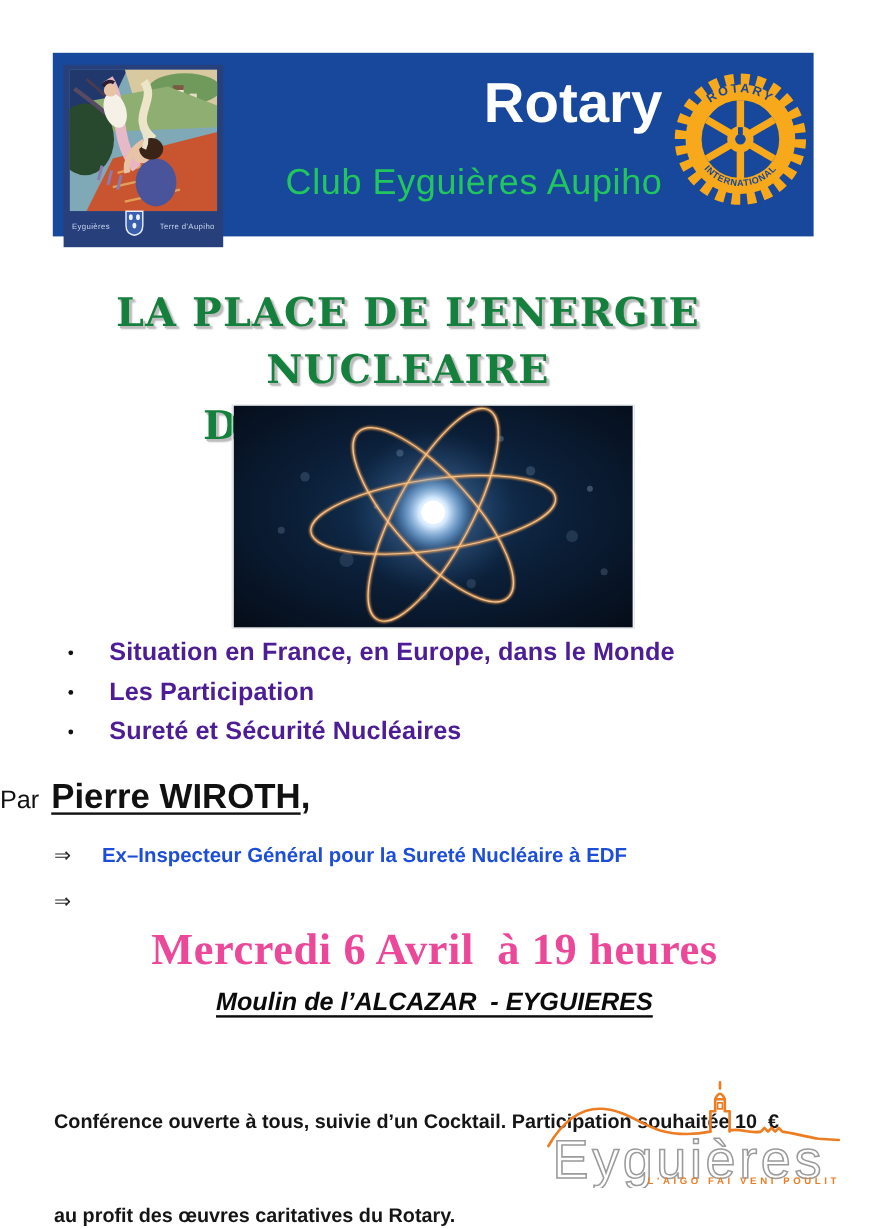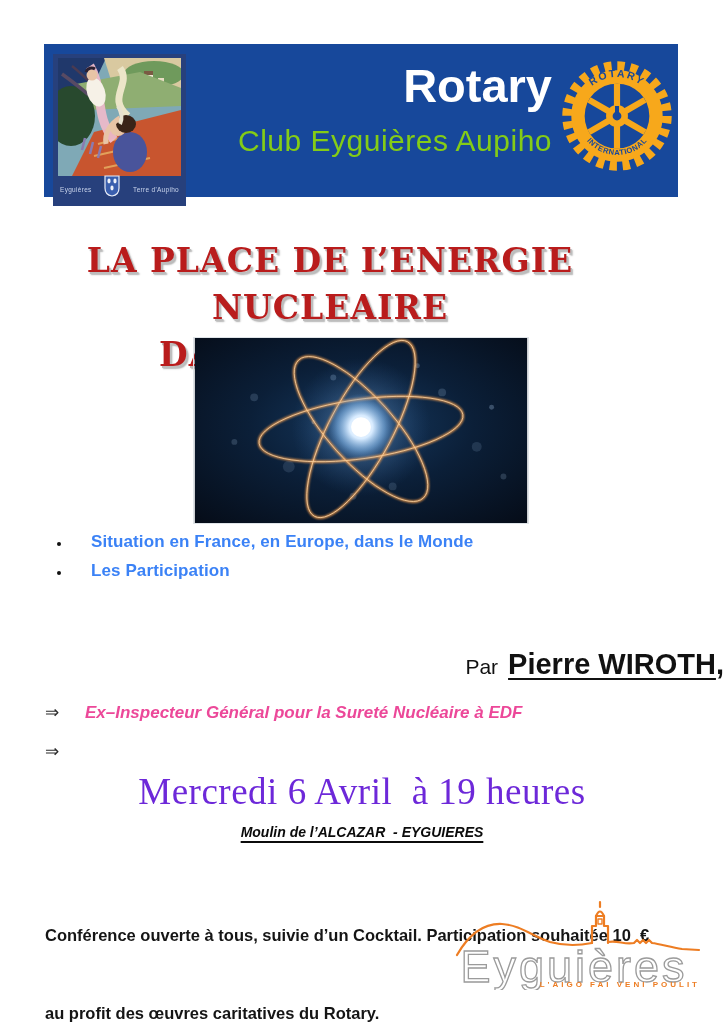--- a/index.html
+++ b/index.html
@@ -4,63 +4,63 @@
 <style>
   * { margin:0; padding:0; box-sizing:border-box; }
   html,body { width:724px; height:1024px; }
   body { font-family:"Liberation Sans", sans-serif; background:#ffffff; }
   .page { position:relative; width:724px; height:1024px; background:#ffffff; overflow:hidden; }
 
   
   .banner { position:absolute; left:44px; top:44px; width:634px; height:153px; background:#17489B;padding-left:48px; }
   .banner-text { position:absolute; right:126px; top:16px; text-align:right; color:#ffffff; }
   .brand { font-size:47px; font-weight:bold; letter-spacing:0px; line-height:1.1; }
-  .club { font-size:30px; font-weight:400; color:#84cc16; margin-top:12px; letter-spacing:0.5px; }
+  .club { font-size:30px; font-weight:400; color:#22c55e; margin-top:24px; letter-spacing:0.5px; }
   .wheel { position:absolute; right:2px; top:13px; width:118px; height:118px; }
 
   
   .artwork { position:absolute; left:9px; top:10px; width:133px; height:152px; background:#27407C; padding:4px 5px 0 5px; }
   .artwork svg.scene { width:123px; height:118px; display:block; }
   .art-caption { display:flex; align-items:center; justify-content:space-between; padding:2px 2px; height:26px; }
   .cap-txt { font-size:6.5px; color:#c9d4ec; letter-spacing:0.3px; }
   .shield { width:16px; height:22px; margin-top:-6px; }
 
   
-  .title { position:absolute; left:6px; top:238px; width:648px; text-align:center;
-           font-family:"DejaVu Serif", serif; font-weight:bold; color:#b91c1c;
+  .title { position:absolute; left:16px; top:238px; width:648px; text-align:center;
+           font-family:"DejaVu Serif", serif; font-weight:bold; color:#15803d;
            font-size:33px; line-height:1.42; letter-spacing:1px;
            text-shadow:1.5px 1.5px 0 #bdbdbd, 2.5px 2.5px 1.5px rgba(90,90,90,.45); }
 
   
   .atom { position:absolute; left:193px; top:337px; width:336px; height:187px; border:1px solid #dfe4e8; }
   .atom svg { width:100%; height:100%; display:block; }
 
   
   .topics { position:absolute; left:55px; top:532px; width:620px; list-style:none; }
-  .topics li { position:relative; padding-left:36px; font-size:17px; font-weight:bold; color:#3b82f6; margin-bottom:9px; letter-spacing:0.1px; }
+  .topics li { position:relative; padding-left:36px; font-size:21px; font-weight:bold; color:#4c1d95; margin-bottom:9px; letter-spacing:0.1px; }
   .topics li .dot { position:absolute; left:2px; top:10px; width:4px; height:4px; border-radius:50%; background:#111; }
 
   
-  .speaker { position:absolute; left:0; top:648px; width:724px; text-align:right; color:#111; }
+  .speaker { position:absolute; left:0; top:648px; width:724px; text-align:left; color:#111; }
   .speaker .pre { font-size:21px; }
   .speaker .name { font-size:29px; font-weight:bold; text-decoration:underline; text-underline-offset:4px; text-decoration-thickness:2px; margin-left:10px; }
   .speaker .suf { font-size:29px; font-weight:bold; }
 
   
   .creds { position:absolute; left:45px; top:702px; width:640px; }
   .cred-row { display:flex; align-items:flex-start; margin-bottom:16px; }
   .cred-arrow { width:40px; font-size:17px; color:#2a2a2a; line-height:1.35; }
-  .cred-text { font-size:17px; font-weight:bold; color:#ec4899; line-height:1.3;font-style:italic; }
+  .cred-text { font-size:17px; font-weight:bold; color:#1d4ed8; line-height:1.3; }
 
   
   .date { position:absolute; left:0; top:770px; width:724px; text-align:center;
-          font-family:"Liberation Serif", serif; font-weight:normal; font-size:37px;
-          color:#6d28d9; white-space:pre-wrap; letter-spacing:0.5px; }
+          font-family:"Liberation Serif", serif; font-weight:bold; font-size:37px;
+          color:#ec4899; white-space:pre-wrap; letter-spacing:0.5px; }
   .venue { position:absolute; left:0; top:824px; width:724px; text-align:center;
-           font-size:14px; font-weight:bold; font-style:italic; color:#0b0b0b;
+           font-size:21px; font-weight:bold; font-style:italic; color:#0b0b0b;
            text-decoration:underline; text-underline-offset:4px; text-decoration-thickness:1.5px; white-space:pre-wrap; }
 
   
   .info { position:absolute; left:45px; top:870px; width:640px; font-size:16.5px; font-weight:bold; color:#151515; line-height:1.58; white-space:pre-wrap; }
   .eyg-logo { position:absolute; left:452px; top:898px; width:252px; height:92px; }
   .eyg-logo svg { width:100%; height:100%; display:block; }
 </style>
 </head>
 <body>
 
@@ -195,20 +195,21 @@
         <ellipse cx="168" cy="92" rx="94" ry="33" transform="rotate(48 168 92)"></ellipse>
       </g>
       <circle cx="168" cy="90" r="34" fill="url(#coreG)"></circle>
       <circle cx="168" cy="90" r="10" fill="#ffffff"></circle>
     </svg>
   </div>
 
   <ul class="topics">
     <li><span class="dot"></span><span>Situation en France, en Europe, dans le Monde</span></li>
     <li><span class="dot"></span><span>Les Participation</span></li>
+    <li><span class="dot"></span><span>Sureté et Sécurité Nucléaires</span></li>
   </ul>
 
   <div class="speaker">
     <span class="pre">Par</span><span class="name">Pierre WIROTH</span><span class="suf">,</span>
   </div>
 
   <div class="creds">
     <div class="cred-row">
       <span class="cred-arrow">⇒</span>
       <span class="cred-text">Ex–Inspecteur Général pour la Sureté Nucléaire à EDF</span>

